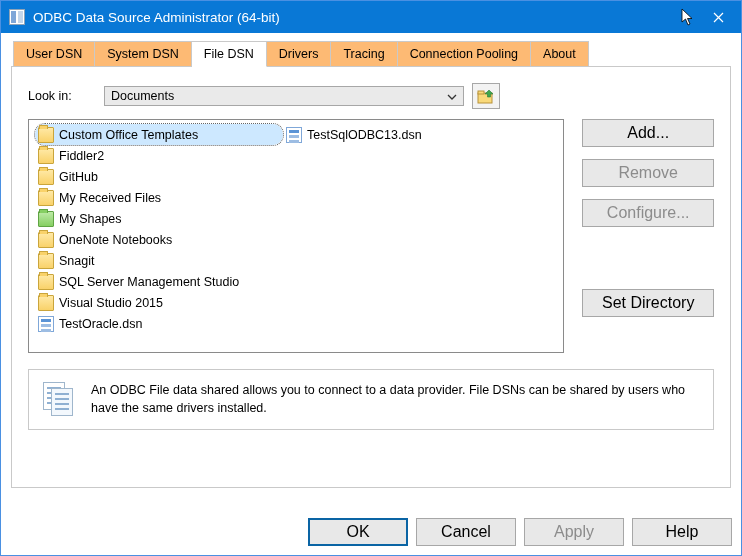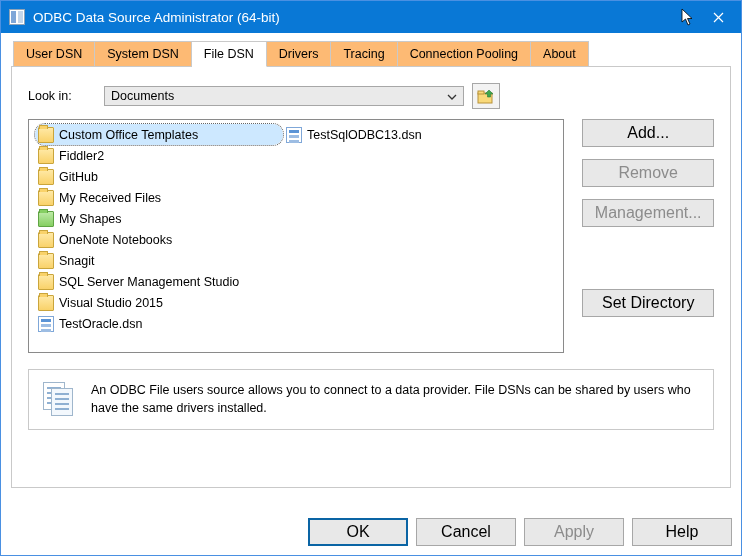--- a/index.html
+++ b/index.html
@@ -318,32 +318,32 @@
           </div>
           <div class="fileitem">
             <span class="icon-dsn"></span>
             <span>TestSqlODBC13.dsn</span>
           </div>
         </div>
 
       <div class="sidebtns">
         <div class="btn">Add...</div>
         <div class="btn disabled">Remove</div>
-        <div class="btn disabled">Management...</div>
+        <div class="btn disabled">Configure...</div>
         <div class="spacer"></div>
         <div class="btn">Set Directory</div>
       </div>
     </div>
 
     <div class="infopanel">
       <div class="infoicon">
         <div class="sheet back"></div>
         <div class="sheet front"></div>
       </div>
-      <div class="infotext">An ODBC File users source allows you to connect to a data provider.  File DSNs can be shared by users who have the same drivers installed.</div>
+      <div class="infotext">An ODBC File data shared allows you to connect to a data provider.  File DSNs can be shared by users who have the same drivers installed.</div>
     </div>
   </div>
 </div>
 
 <div class="bottombtns">
   <div class="btn primary">OK</div>
   <div class="btn">Cancel</div>
   <div class="btn disabled">Apply</div>
   <div class="btn">Help</div>
 </div>

